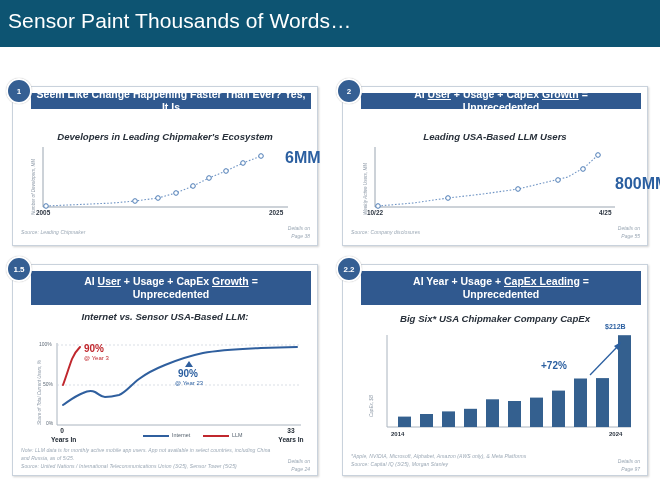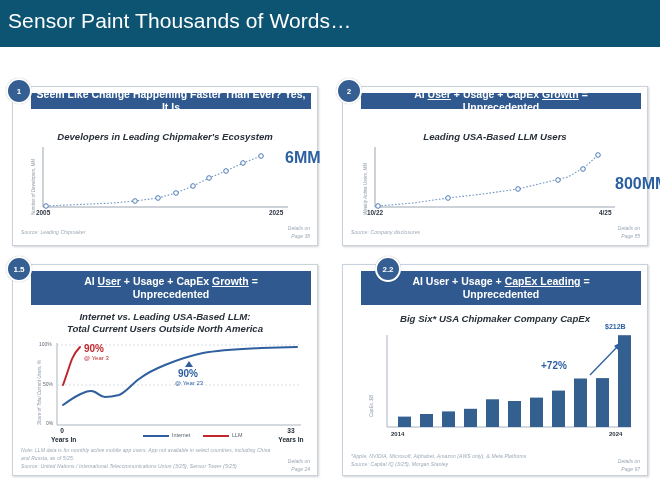--- a/index.html
+++ b/index.html
@@ -40,21 +40,21 @@
     position:absolute;width:22px;height:22px;border-radius:50%;
     background:#355f93;border:2px solid #ffffff;
     box-shadow:0 0 1px rgba(0,0,0,.35);
     color:#ffffff;font-size:8px;font-weight:bold;
     display:flex;align-items:center;justify-content:center;
     z-index:4;
   }
   .b1{left:6px; top:20px;}
   .b2{left:336px;top:20px;}
   .b3{left:6px; top:198px;}
-  .b4{left:336px;top:198px;margin-left:39px;}
+  .b4{left:336px;top:198px;}
 
   .phead{
     position:absolute;left:18px;right:6px;top:6px;height:16px;
     background:#30598f;
     color:#ffffff;font-weight:bold;font-size:10.5px;
     display:flex;align-items:center;justify-content:center;
     text-align:center;line-height:1.25;
     box-sizing:border-box;padding:0 4px;
   }
   .phead.tall{height:34px;}
@@ -191,22 +191,21 @@
     <div class="srcnote" style="left:8px;top:142px;">Source: Company disclosures</div>
     <div class="detnote" style="top:138px;white-space:pre-line;">Details on
 Page 55</div>
   </div>
 
   <div class="pbadge b3">1.5</div>
   <div class="panel p3">
     <div class="phead tall">
       <span><span>AI </span><u>User</u><span> + Usage + CapEx </span><u>Growth</u><span> =</span><br><span>Unprecedented</span></span>
     </div>
-    <div class="psub" style="top:46px;">Internet vs. Leading USA-Based LLM:</div>
-    <div class="psub" style="top:58px;">Total Current Users Outside North America</div>
+    <div class="psub" style="top:46px;">Internet vs. Sensor USA-Based LLM:</div>
 
     <div class="chart" style="left:0;top:74px;width:306px;height:98px;">
       <svg width="306" height="98" viewBox="0 0 306 98">
 
         <line x1="44" y1="4" x2="44" y2="86" stroke="#aab4bf" stroke-width="1"></line>
         <line x1="44" y1="86" x2="288" y2="86" stroke="#aab4bf" stroke-width="1"></line>
 
         <line x1="44" y1="6" x2="288" y2="6" stroke="#cfd6de" stroke-width="0.8" stroke-dasharray="2 2"></line>
         <line x1="44" y1="46" x2="288" y2="46" stroke="#cfd6de" stroke-width="0.8" stroke-dasharray="2 2"></line>
 
@@ -245,21 +244,21 @@
 
     <div class="srcnote" style="left:8px;top:182px;width:250px;">Note: LLM data is for monthly active mobile app users. App not available in select countries, including China and Russia, as of 5/25.</div>
     <div class="srcnote" style="left:8px;top:198px;width:250px;">Source: United Nations / International Telecommunications Union (3/25), Sensor Tower (5/25)</div>
     <div class="detnote" style="top:193px;white-space:pre-line;">Details on
 Page 24</div>
   </div>
 
   <div class="pbadge b4">2.2</div>
   <div class="panel p4">
     <div class="phead tall">
-      <span><span>AI User + Usage + </span><u>CapEx Leading</u><span> =</span><br><span>Unprecedented</span></span>
+      <span><span>AI Year + Usage + </span><u>CapEx Leading</u><span> =</span><br><span>Unprecedented</span></span>
     </div>
     <div class="psub" style="top:48px;">Big Six* USA Chipmaker Company CapEx</div>
 
     <div class="chart" style="left:0;top:66px;width:306px;height:110px;">
       <svg width="306" height="110" viewBox="0 0 306 110">
         <line x1="44" y1="4" x2="44" y2="96" stroke="#aab4bf" stroke-width="1"></line>
         <line x1="44" y1="96" x2="288" y2="96" stroke="#aab4bf" stroke-width="1"></line>
         <g fill="#34608f">
           <rect x="55" y="85.6" width="13" height="10.4"></rect>
           <rect x="77" y="83.0" width="13" height="13.0"></rect>

